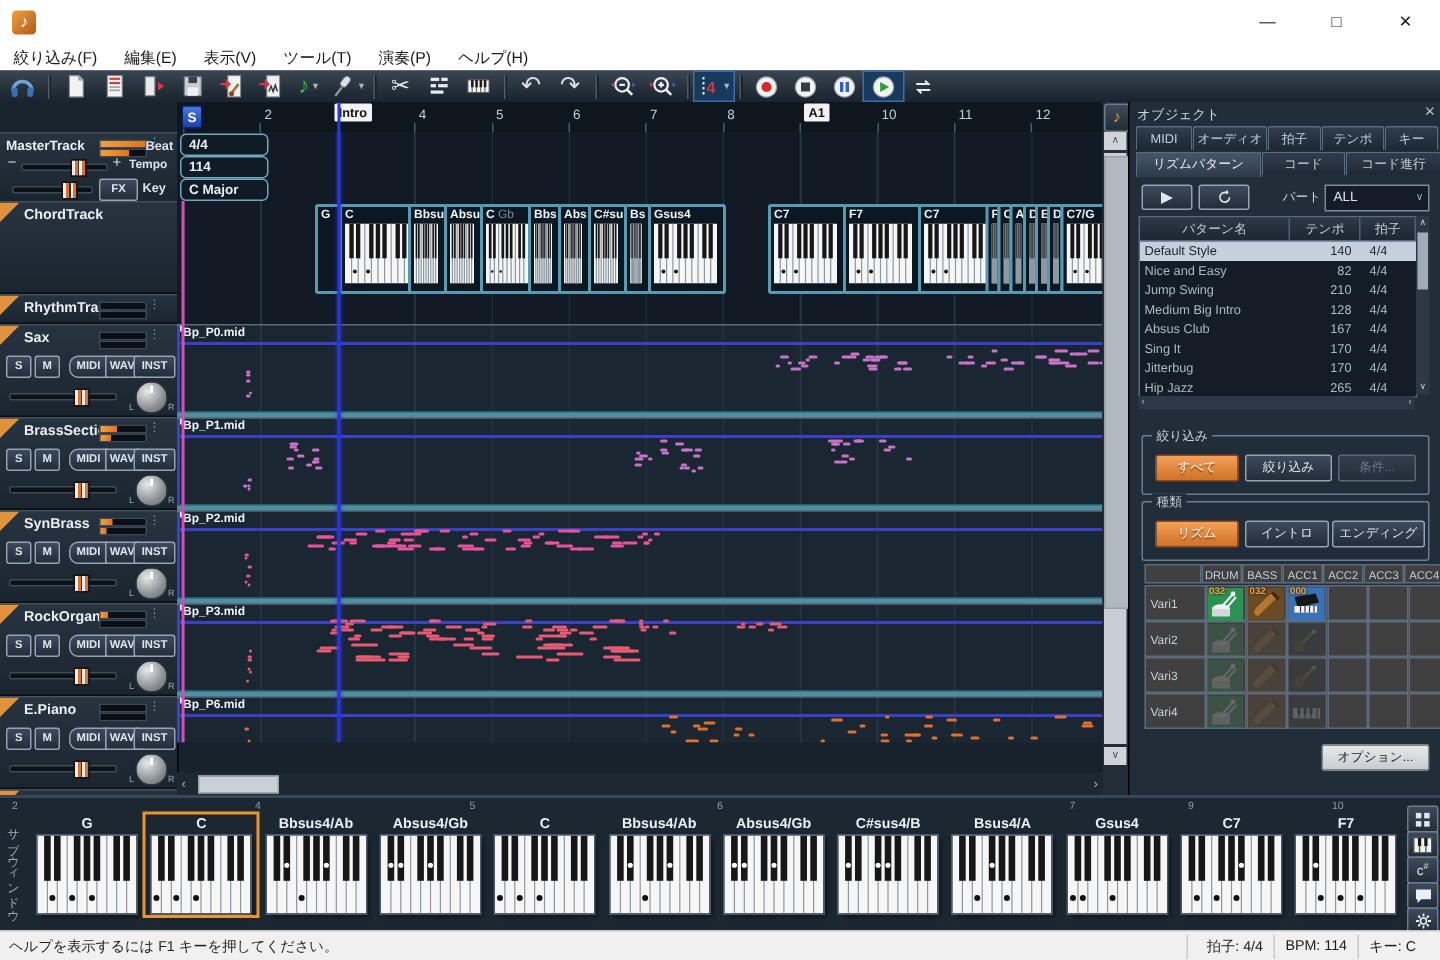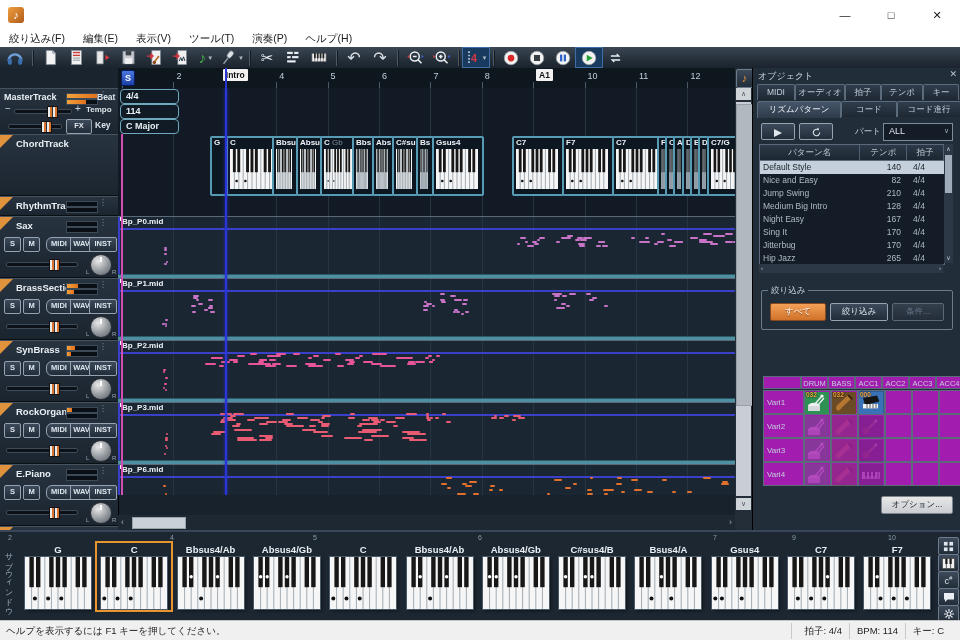--- a/index.html
+++ b/index.html
@@ -82,21 +82,21 @@
   .plrow .c{font-size:8.5px;color:#aeb9c5;line-height:13px;white-space:nowrap;overflow:hidden;}
   .plrow.sel{background:#c6d0dd;}
   .plrow.sel .c{color:#18222c;}
   .fset{left:8px;width:190px;height:38px;border:1px solid #6d7c8d;border-radius:2px;}
   .legend{left:6px;top:-6px;background:#222d3a;padding:0 3px;font-size:8.5px;color:#c9d4e0;}
   .fbtn{top:12px;height:16px;border-radius:2px;font-size:8.5px;text-align:center;line-height:15px;}
   .fbtn.active{background:linear-gradient(#f3a058,#d0722a);border:1px solid #8a4a20;color:#fff;text-shadow:0 1px 1px #7a3a10;}
   .fbtn.normal{background:linear-gradient(#3d4a5a,#222d39);border:1px solid #94a2b2;color:#dde6ee;}
   .fbtn.disabled{background:linear-gradient(#343f4c,#242e3a);border:1px solid #5a6878;color:#667487;}
   #varitab{left:10px;top:308px;}
-  .vcell{border:1px solid #5c6b7c;background:#a21caf;}
+  .vcell{border:1px solid #5c6b7c;background:#404040;}
   .vhead{font-size:7.5px;color:#c3cfdb;text-align:center;line-height:13px;}
   .vname{font-size:8px;color:#c3cfdb;line-height:24px;padding-left:3px;}
   .vnum{left:1px;top:0;font-size:6.5px;font-weight:bold;color:#f2a23c;text-shadow:0 0 2px #000;}
   #optbtn{left:128px;top:428px;width:70px;height:16px;background:linear-gradient(#e8e8e8,#c9ccd2);
           border:1px solid #7d858d;border-radius:2px;font-size:8.5px;color:#16202a;text-align:center;line-height:15px;}
   
   #palette{left:0;top:530px;width:960px;height:90px;background:#1d2732;border-top:2px solid #39465a;}
   #sidelabel{left:1px;top:8px;width:12px;height:78px;writing-mode:vertical-rl;font-size:8px;color:#9fadbb;text-align:center;}
   .ptick{top:2px;font-size:7px;color:#8e9cab;}
   .card{top:12px;width:72px;}
@@ -1358,21 +1358,21 @@
         <div class="c" style="width: 100px; padding-left: 3px;">Jump Swing</div>
         <div class="c" style="width: 38px; text-align: right;">210</div>
         <div class="c" style="width: 36px; text-align: center;">4/4</div>
       </div>
       <div class="plrow">
         <div class="c" style="width: 100px; padding-left: 3px;">Medium Big Intro</div>
         <div class="c" style="width: 38px; text-align: right;">128</div>
         <div class="c" style="width: 36px; text-align: center;">4/4</div>
       </div>
       <div class="plrow">
-        <div class="c" style="width: 100px; padding-left: 3px;">Night Easy</div>
+        <div class="c" style="width: 100px; padding-left: 3px;">Absus Club</div>
         <div class="c" style="width: 38px; text-align: right;">167</div>
         <div class="c" style="width: 36px; text-align: center;">4/4</div>
       </div>
       <div class="plrow">
         <div class="c" style="width: 100px; padding-left: 3px;">Sing It</div>
         <div class="c" style="width: 38px; text-align: right;">170</div>
         <div class="c" style="width: 36px; text-align: center;">4/4</div>
       </div>
       <div class="plrow">
         <div class="c" style="width: 100px; padding-left: 3px;">Jitterbug</div>
@@ -1393,20 +1393,28 @@
   <div class="abs" style="left:6px;top:196px;width:184px;height:9px;background:#2c3845;">
     <span class="abs" style="left:2px;top:1px;font-size:6px;color:#c3cfdb;">‹</span>
     <span class="abs" style="right:2px;top:1px;font-size:6px;color:#c3cfdb;">›</span>
   </div>
   <div class="fset abs" style="top:222px;">
     <div class="legend abs">絞り込み</div>
     <div id="filterbtns">
         <div class="fbtn active abs" style="left: 8px; width: 54px;">すべて</div>
         <div class="fbtn normal abs" style="left: 68px; width: 56px;">絞り込み</div>
         <div class="fbtn disabled abs" style="left: 130px; width: 50px;">条件...</div>
+      </div>
+  </div>
+  <div class="fset abs" style="top:266px;">
+    <div class="legend abs">種類</div>
+    <div id="kindbtns">
+        <div class="fbtn active abs" style="left: 8px; width: 54px;">リズム</div>
+        <div class="fbtn normal abs" style="left: 68px; width: 54px;">イントロ</div>
+        <div class="fbtn normal abs" style="left: 126px; width: 60px;">エンディング</div>
       </div>
   </div>
   <div id="varitab" class="abs">
       <div class="abs" style="left: 0px; top: 0px; height: 13px; display: flex;">
         <div class="vcell vhead" style="width: 36px;"></div>
         <div class="vcell vhead" style="width: 25px;">DRUM</div>
         <div class="vcell vhead" style="width: 25px;">BASS</div>
         <div class="vcell vhead" style="width: 25px;">ACC1</div>
         <div class="vcell vhead" style="width: 25px;">ACC2</div>
         <div class="vcell vhead" style="width: 25px;">ACC3</div>

